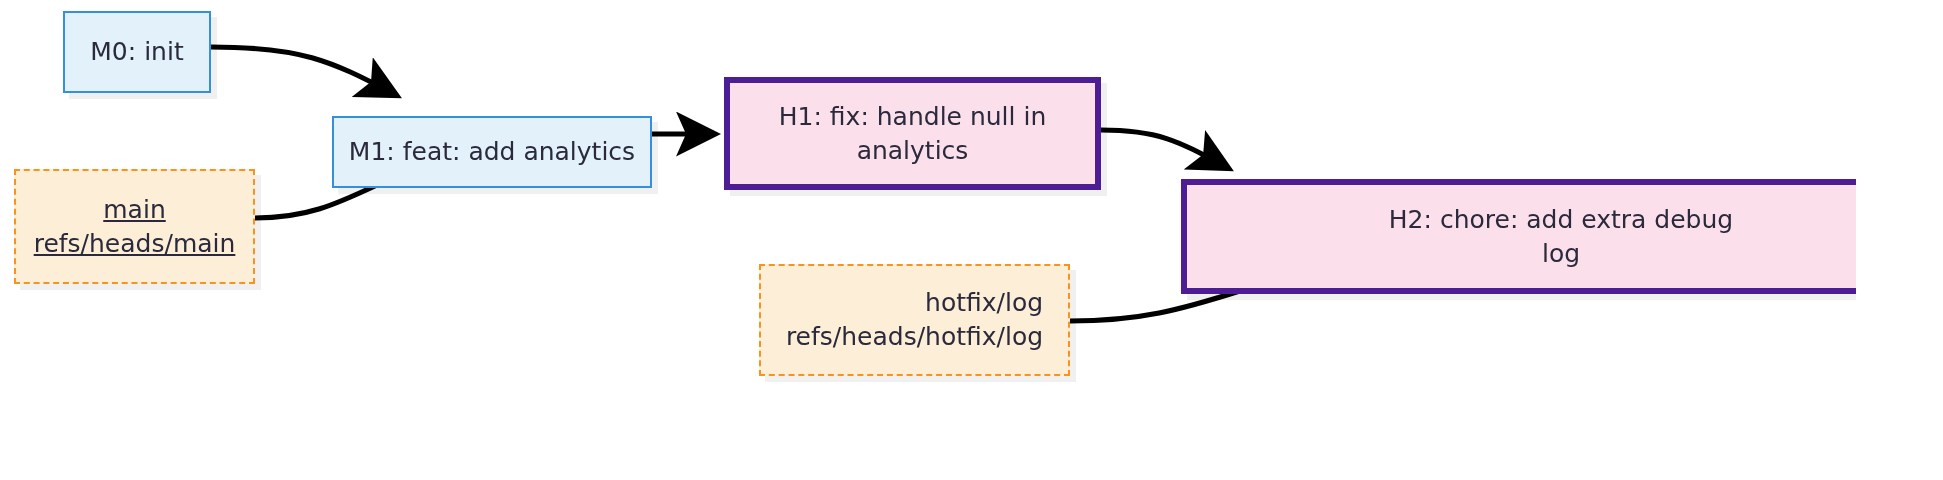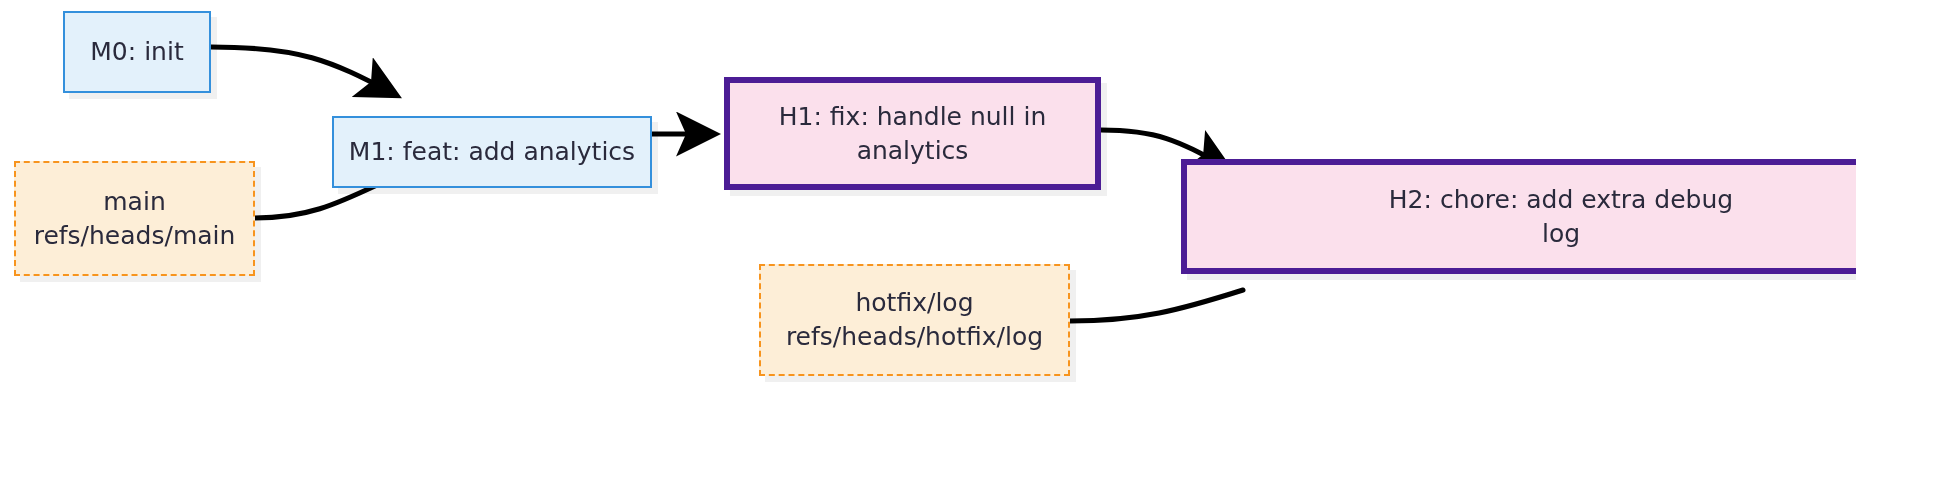--- a/index.html
+++ b/index.html
@@ -82,27 +82,27 @@
       <div class="node commit-main" style="left: 63px; top: 11px; width: 148px; height: 82px;">
         <span class="label">M0: init</span>
       </div>
       <div class="node commit-main" style="left: 332px; top: 99px; width: 320px; height: 72px; margin-top: 17px;">
         <span class="label">M1: feat: add analytics</span>
       </div>
       <div class="node commit-hotfix" style="left: 724px; top: 77px; width: 377px; height: 113px;">
         <span class="label">H1: fix: handle null in
 analytics</span>
       </div>
-      <div class="node commit-hotfix" style="left: 1181px; top: 159px; width: 760px; height: 115px;">
+      <div class="node commit-hotfix" style="left: 1181px; top: 179px; width: 760px; height: 115px;">
         <span class="label">H2: chore: add extra debug
 log</span>
       </div>
-      <div class="node branch-ref" style="left: 14px; top: 161px; width: 241px; height: 115px;">
+      <div class="node branch-ref" style="left: 14px; top: 169px; width: 241px; height: 115px; text-decoration: underline;">
         <span class="label">main
 refs/heads/main</span>
       </div>
-      <div class="node branch-ref" style="left: 759px; top: 264px; width: 311px; height: 112px;">
+      <div class="node branch-ref" style="left: 759px; top: 264px; width: 311px; height: 112px; text-align: right;">
         <span class="label">hotfix/log
 refs/heads/hotfix/log</span>
       </div>
     </div>
 
 </div>
 
 </body></html>

